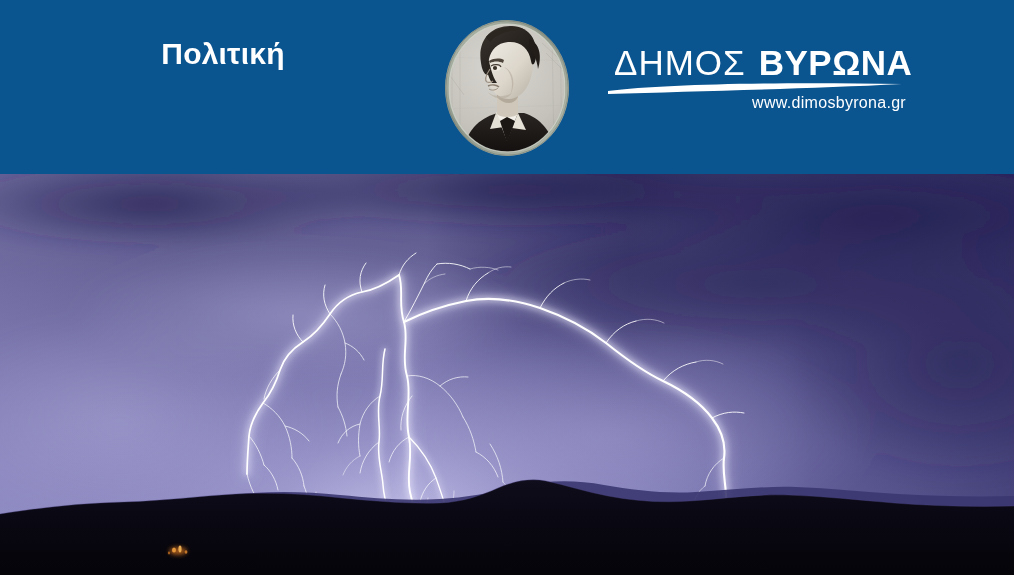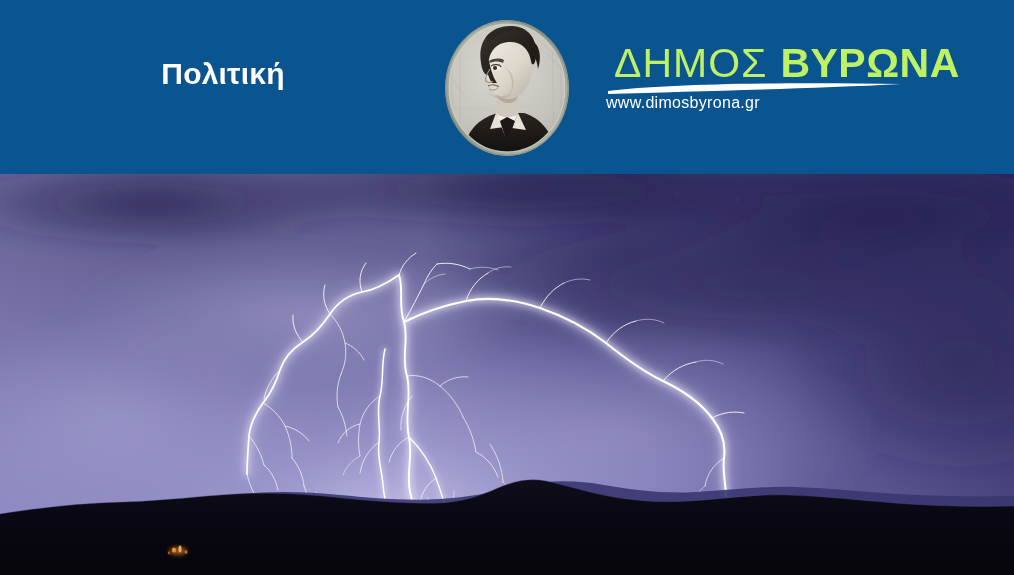--- a/index.html
+++ b/index.html
@@ -40,21 +40,21 @@
     left: 98px;
     top: 33px;
     width: 250px;
     text-align: center;
     color: #ffffff;
     font-weight: bold;
     font-size: 30px;
     line-height: 41px;
     letter-spacing: 0.2px;
   }
-  .title-line { display: block; white-space: nowrap; margin-top: 20px; }
+  .title-line { display: block; white-space: nowrap; }
 
   
   .medallion {
     position: absolute;
     left: 434px;
     top: 17px;
     width: 146px;
     height: 142px;
   }
   .medallion svg { display: block; }
@@ -65,22 +65,22 @@
     left: 606px;
     top: 44px;
     width: 310px;
     height: 80px;
   }
   .logo-words {
     position: absolute;
     left: 8px;
     top: 0px;
     white-space: nowrap;
-    color: #bef264;
-    font-size: 41px;
+    color: #ffffff;
+    font-size: 35px;
     line-height: 38px;
   }
   .logo-dimos {
     font-weight: 400;
     letter-spacing: 1px;
   }
   .logo-byrona {
     font-weight: bold;
     letter-spacing: 0.5px;
     margin-left: 13px;
@@ -90,21 +90,21 @@
     left: 0px;
     top: 38px;
     width: 300px;
     height: 14px;
   }
   .logo-url {
     position: absolute;
     left: 0px;
     top: 50px;
     width: 300px;
-    text-align: left;
+    text-align: right;
     color: #ffffff;
     font-size: 16px;
     letter-spacing: 0.3px;
     font-weight: 400;
   }
 
   
   .photo {
     position: absolute;
     left: 0;

